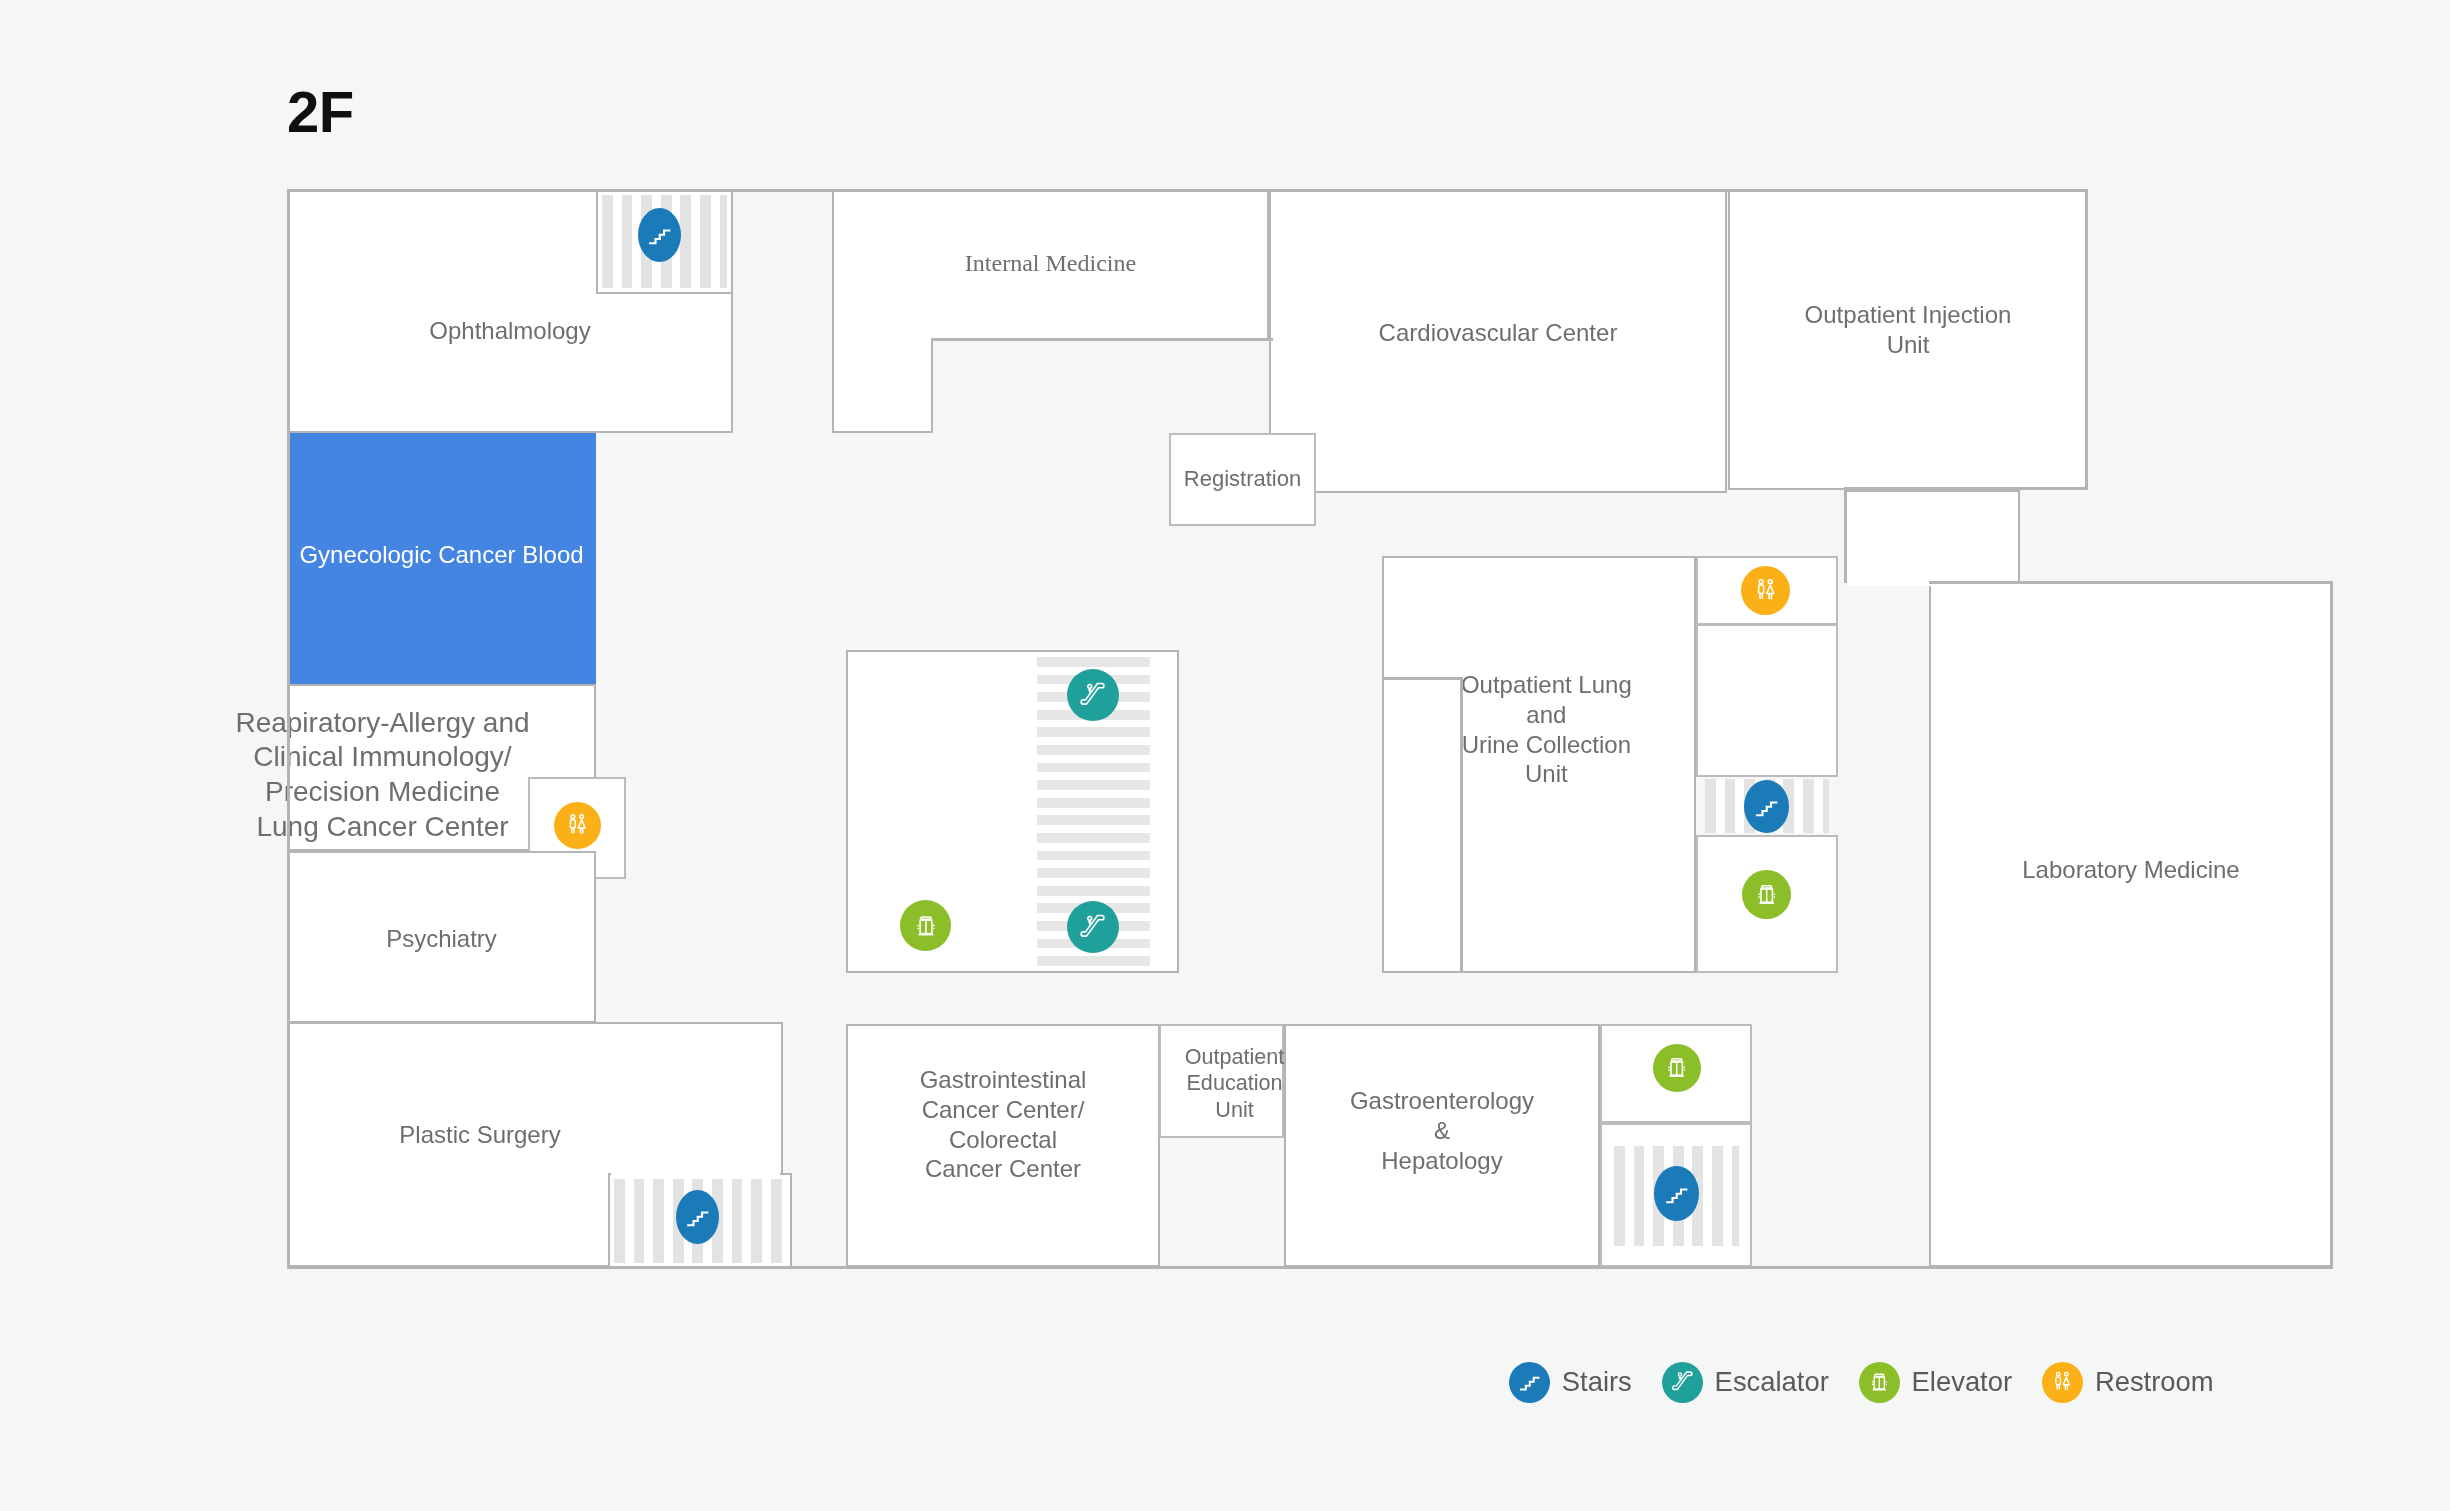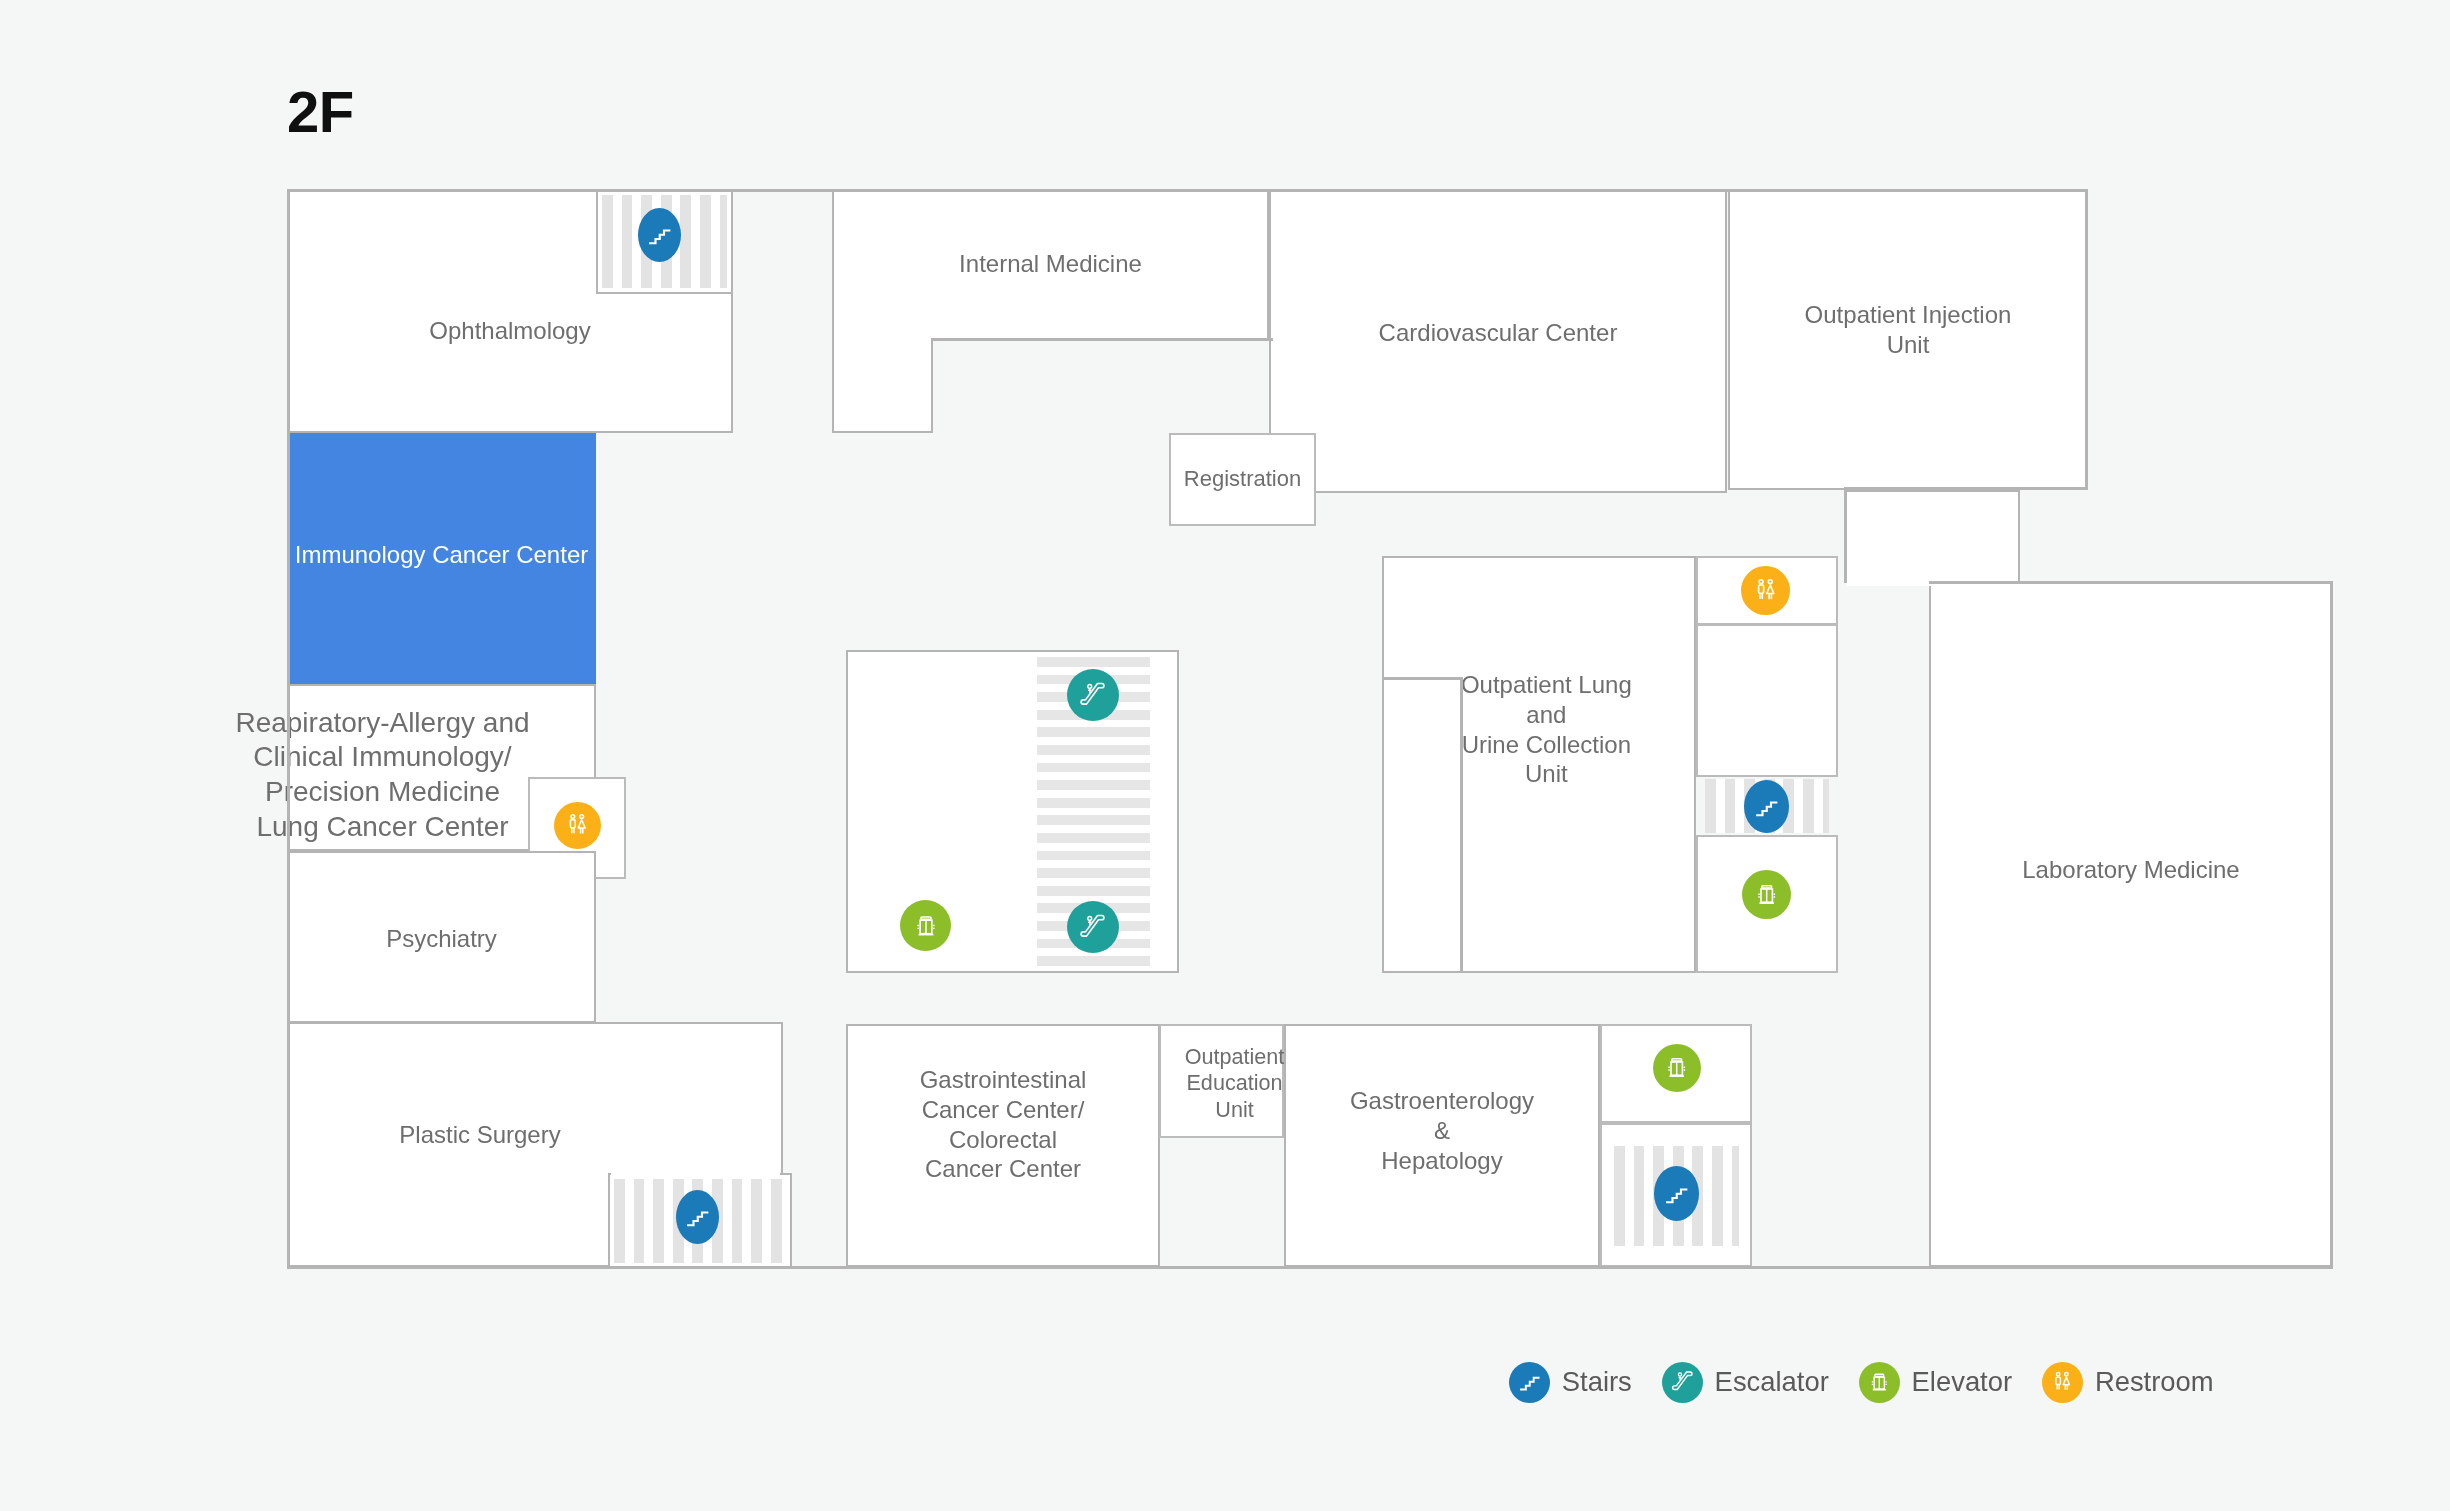--- a/index.html
+++ b/index.html
@@ -134,21 +134,21 @@
     <div class="stairbox" style="left:309px;top:0px;width:137px;height:105px;">
       <div class="stair-hatch"></div>
     </div>
     <div class="mic c-stairs" style="left:351px;top:18.6px;width:43px;height:54px;">
       <svg width="25.5" height="25.5" viewBox="0 0 24 24">
         <path d="M3 20h5v-4h4v-4h4V8h5" fill="none" stroke="#fff" stroke-width="2" stroke-linecap="square" stroke-linejoin="miter"></path>
       </svg>
     </div>
 
     <div class="room highlight" style="left:0px;top:244px;width:309px;height:251px;">
-      <div class="room-label" style="top:105px;">Immunology Cancer Center</div>
+      <div class="room-label" style="top:105px;">Gynecologic Cancer Blood</div>
     </div>
 
     <div class="room" style="left:0px;top:495px;width:309px;height:167px;">
       <div class="room-label" style="top:19.6px;left:-59px;width:100%;font-size:28px;">Reapiratory-Allergy and
 Clinical Immunology/
 Precision Medicine
 Lung Cancer Center</div>
     </div>
 
     <div class="room thin" style="left:241px;top:588px;width:98px;height:102px;"></div>
@@ -175,21 +175,21 @@
     <div class="stairbox" style="left:321px;top:984px;width:184px;height:96px;">
       <div class="stair-hatch"></div>
     </div>
     <div class="patch" style="left:324px;top:981px;width:169px;height:6.9px;"></div>
     <div class="mic c-stairs" style="left:389px;top:1001px;width:43px;height:54px;">
       <svg width="25.5" height="25.5" viewBox="0 0 24 24">
         <path d="M3 20h5v-4h4v-4h4V8h5" fill="none" stroke="#fff" stroke-width="2" stroke-linecap="square" stroke-linejoin="miter"></path>
       </svg>
     </div>
 
-    <div class="room" style="left:545px;top:0px;width:437px;height:152px;">
+    <div class="room" style="left:545px;top:0px;width:437px;height:152px;font-family:Liberation Serif, serif;">
       <div class="room-label" style="top:58px;">Internal Medicine</div>
     </div>
     <div class="room" style="left:545px;top:149px;width:101px;height:95px;border-top:none;"></div>
     <div class="patch" style="left:548px;top:146px;width:96px;height:7.8px;"></div>
 
     <div class="room" style="left:982px;top:0px;width:458px;height:304px;">
       <div class="room-label" style="top:127px;">Cardiovascular Center</div>
     </div>
 
     <div class="room" style="left:1441px;top:0px;width:360px;height:301px;">

